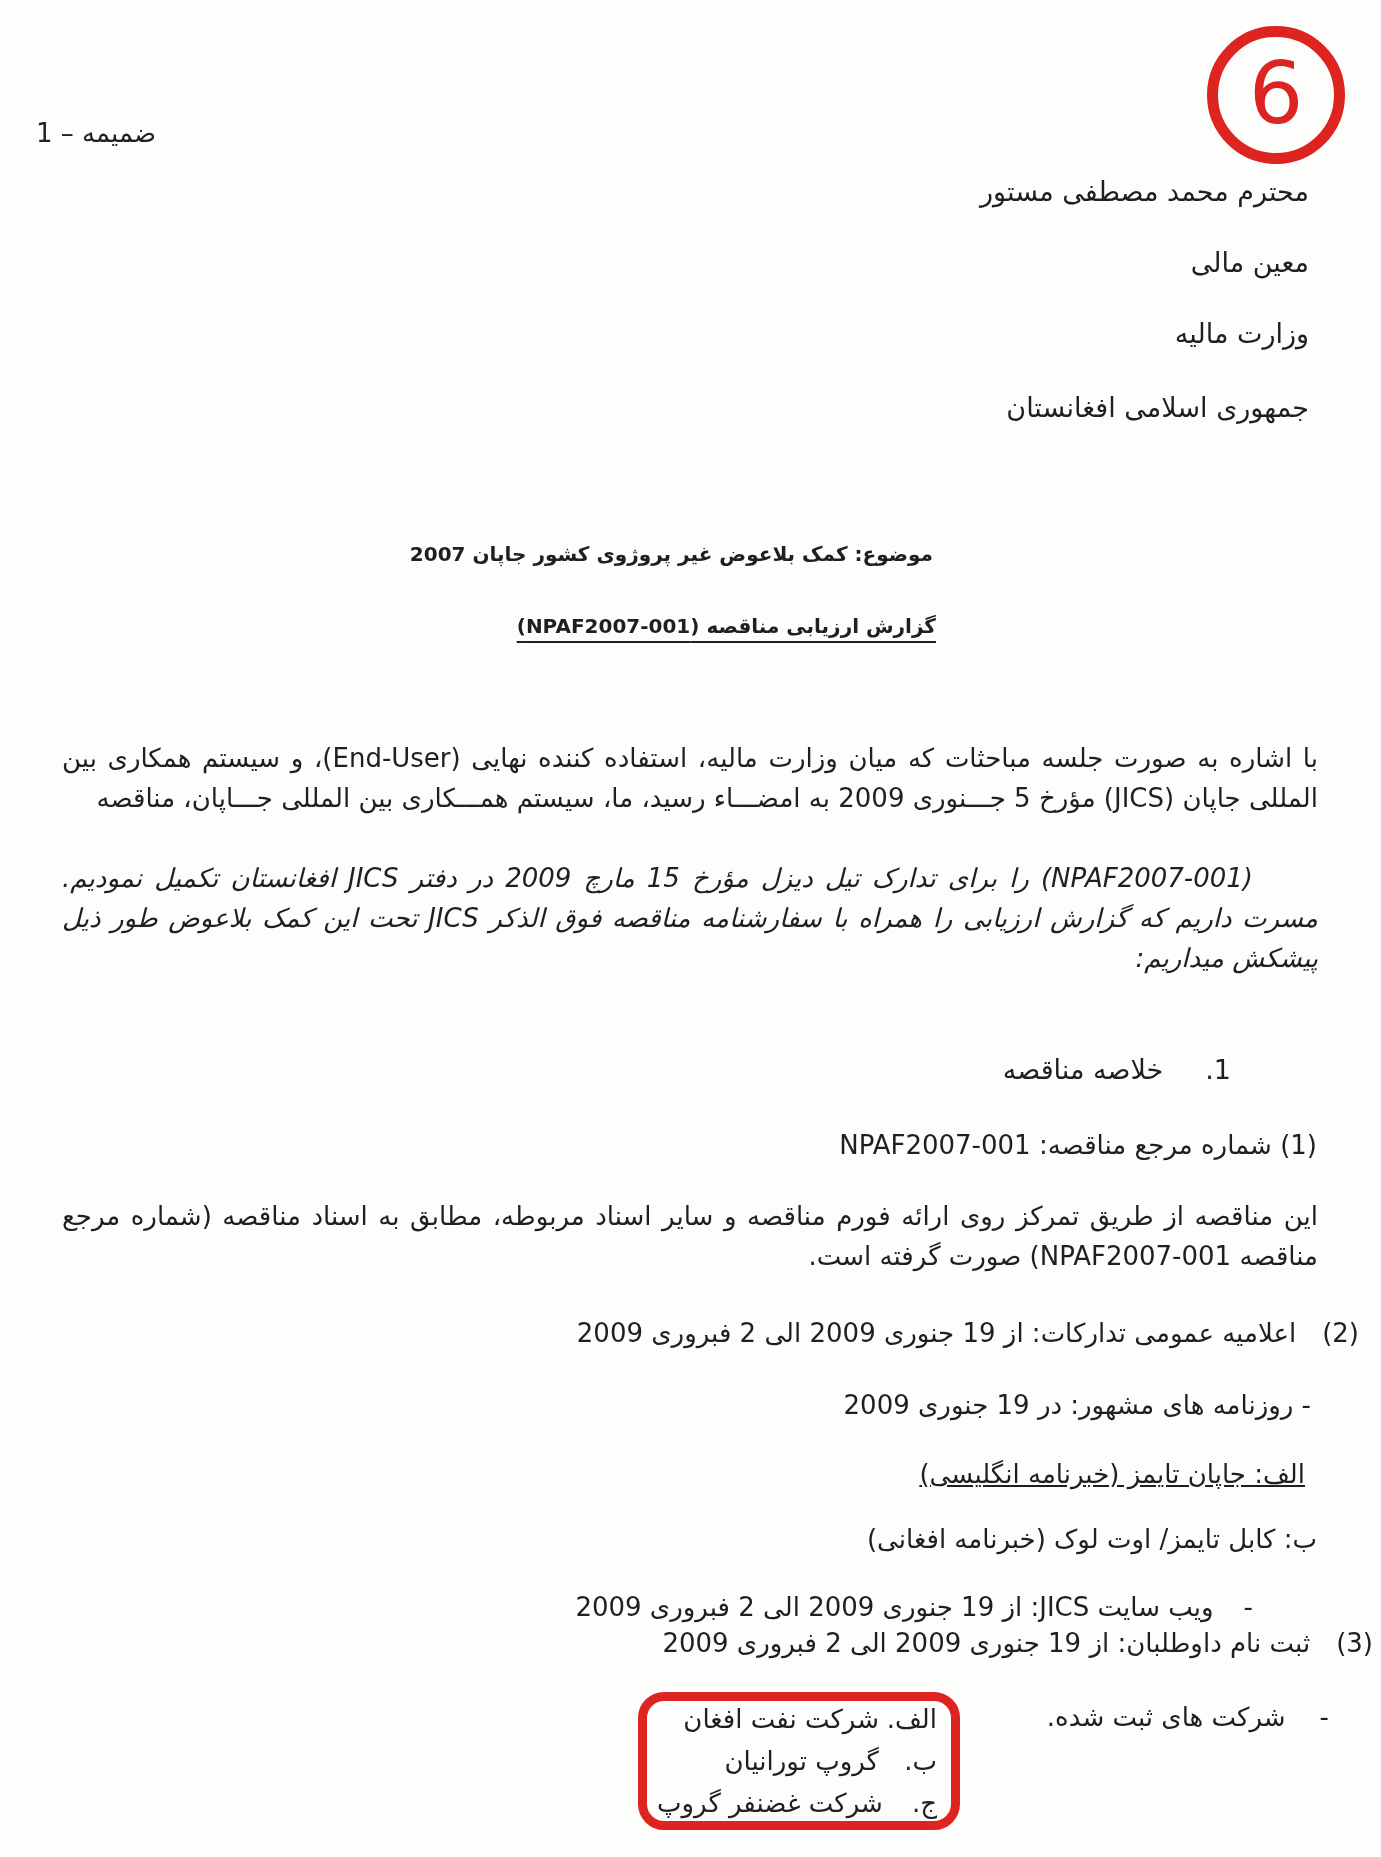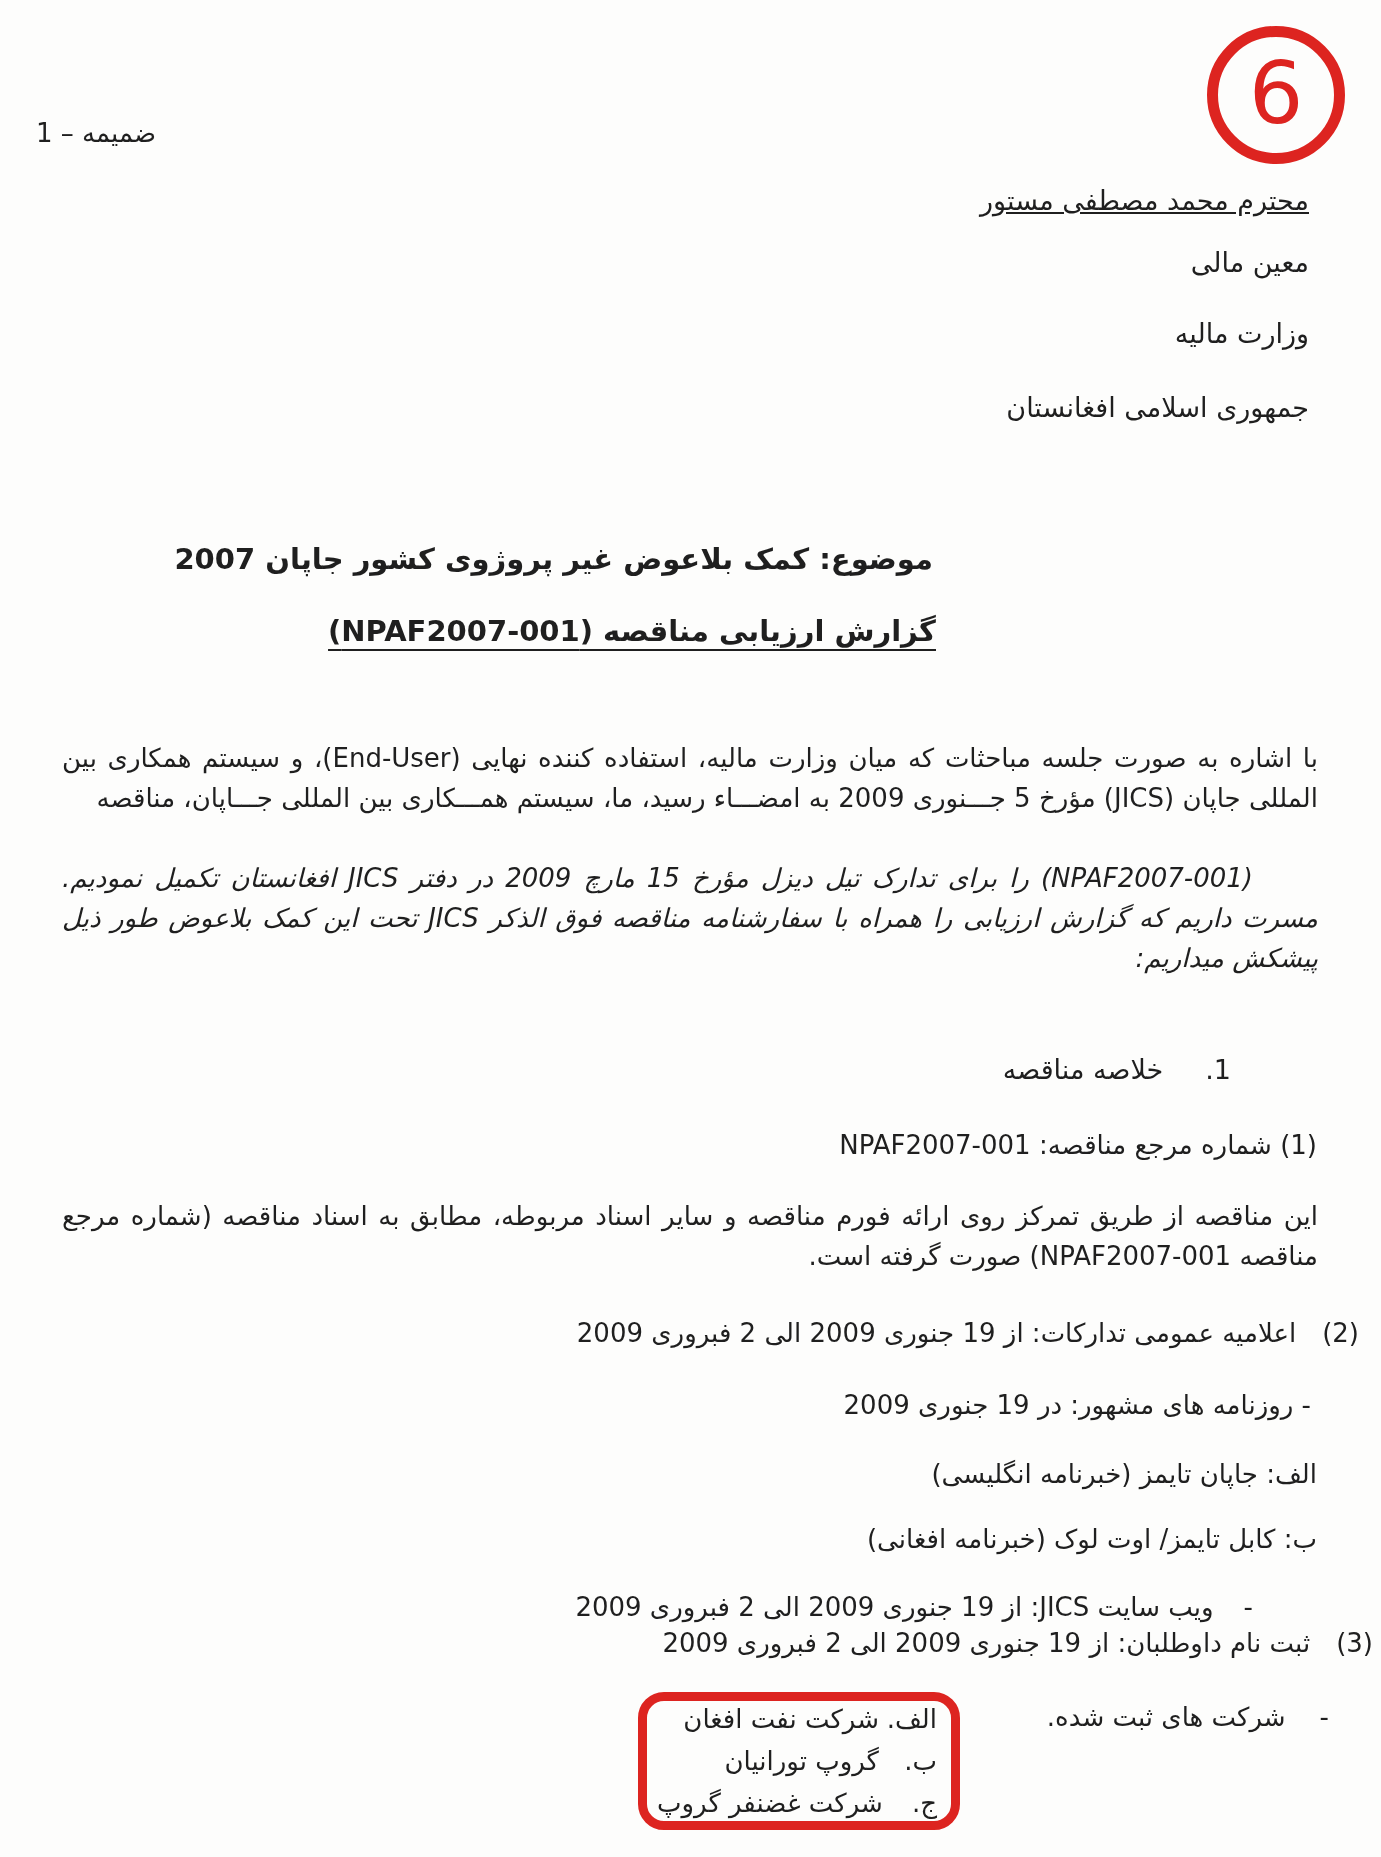--- a/index.html
+++ b/index.html
@@ -21,21 +21,21 @@
     box-sizing:border-box;
     display:flex;align-items:center;justify-content:center;
     background:transparent;
   }
   .stamp-digit{
     color:#dd2420;font-size:86px;line-height:1;
     font-family:"DejaVu Sans",sans-serif;
     transform:translateY(-2px);
   }
   .recipient{font-size:27px;}
-  .subject{font-size:29px;font-weight:700;direction:rtl;white-space:nowrap;}
+  .subject{font-size:20px;font-weight:700;direction:rtl;white-space:nowrap;}
   .subject.u{text-decoration:underline;text-underline-offset:8px;text-decoration-thickness:2px;}
   .para{
     direction:rtl;text-align:justify;
     font-size:26px;line-height:40px;
     width:1256px;left:62px;
   }
   .para.indent{text-indent:65px;}
   .row{display:flex;direction:rtl;align-items:baseline;white-space:nowrap;font-size:26px;}
   .gap26{gap:26px;} .gap30{gap:30px;} .gap34{gap:34px;} .gap42{gap:42px;}
   .hbox{
@@ -54,21 +54,21 @@
 
 <div id="page">
 
   <div class="abs annex" style="left:36px;top:118px;">ضمیمه – 1</div>
 
   <div class="abs stamp">
     <span class="stamp-digit">6</span>
   </div>
 
   <div>
-    <div class="abs line rline recipient" style="right:72px;top:185px;text-decoration:underline;">محترم محمد مصطفی مستور</div>
+    <div class="abs line rline recipient" style="right:72px;top:176px;">محترم محمد مصطفی مستور</div>
     <div class="abs line rline recipient" style="right:72px;top:247px;">معین مالی</div>
     <div class="abs line rline recipient" style="right:72px;top:318px;">وزارت مالیه</div>
     <div class="abs line rline recipient" style="right:72px;top:392px;text-align:center;">جمهوری اسلامی افغانستان</div>
   </div>
 
   <div class="abs subject" style="right:448px;top:542px;">موضوع: کمک بلاعوض غیر پروژوی کشور جاپان 2007</div>
   <div class="abs subject u" style="right:445px;top:614px;">گزارش ارزیابی مناقصه (NPAF2007-001)</div>
 
   <div class="abs para" style="top:738px;">با اشاره به صورت جلسه مباحثات که میان وزارت مالیه، استفاده کننده نهایی (End-User)، و سیستم همکاری بین المللی جاپان (JICS) مؤرخ 5 جـــنوری 2009 به امضـــاء رسید، ما، سیستم همـــکاری بین المللی جـــاپان، مناقصه</div>
   <div class="abs para indent" style="top:858px;font-style:italic;">(NPAF2007-001) را برای تدارک تیل دیزل مؤرخ 15 مارچ 2009 در دفتر JICS افغانستان تکمیل نمودیم.  مسرت داریم که گزارش ارزیابی را همراه با سفارشنامه مناقصه فوق الذکر JICS تحت این کمک بلاعوض طور ذیل پیشکش میداریم:</div>
@@ -81,21 +81,21 @@
   <div class="abs line rline" style="right:64px;top:1130px;">(1) شماره مرجع مناقصه: NPAF2007-001</div>
 
   <div class="abs para" style="top:1196px;">این مناقصه از طریق تمرکز روی ارائه فورم مناقصه و سایر اسناد مربوطه، مطابق به اسناد مناقصه (شماره مرجع مناقصه NPAF2007-001) صورت گرفته است.</div>
 
   <div class="abs row gap26" style="right:22px;top:1318px;">
     <span>(2)</span>
     <span>اعلامیه عمومی تدارکات: از 19 جنوری 2009 الی 2 فبروری 2009</span>
   </div>
 
   <div class="abs line rline" style="right:70px;top:1390px;">- روزنامه های مشهور: در 19 جنوری 2009</div>
-  <div class="abs line rline" style="right:64px;top:1459px;">الف: جاپان تایمز (خبرنامه انگلیسی)</div>
+  <div class="abs line rline" style="right:76px;top:1459px;text-decoration:underline;">الف: جاپان تایمز (خبرنامه انگلیسی)</div>
   <div class="abs line rline" style="right:64px;top:1524px;">ب: کابل تایمز/ اوت لوک (خبرنامه افغانی)</div>
 
   <div class="abs row gap30" style="right:128px;top:1592px;">
     <span>-</span>
     <span>ویب سایت JICS: از 19 جنوری 2009 الی 2 فبروری 2009</span>
   </div>
 
   <div class="abs row gap26" style="right:8px;top:1628px;">
     <span>(3)</span>
     <span>ثبت نام داوطلبان: از 19 جنوری 2009 الی 2 فبروری 2009</span>

